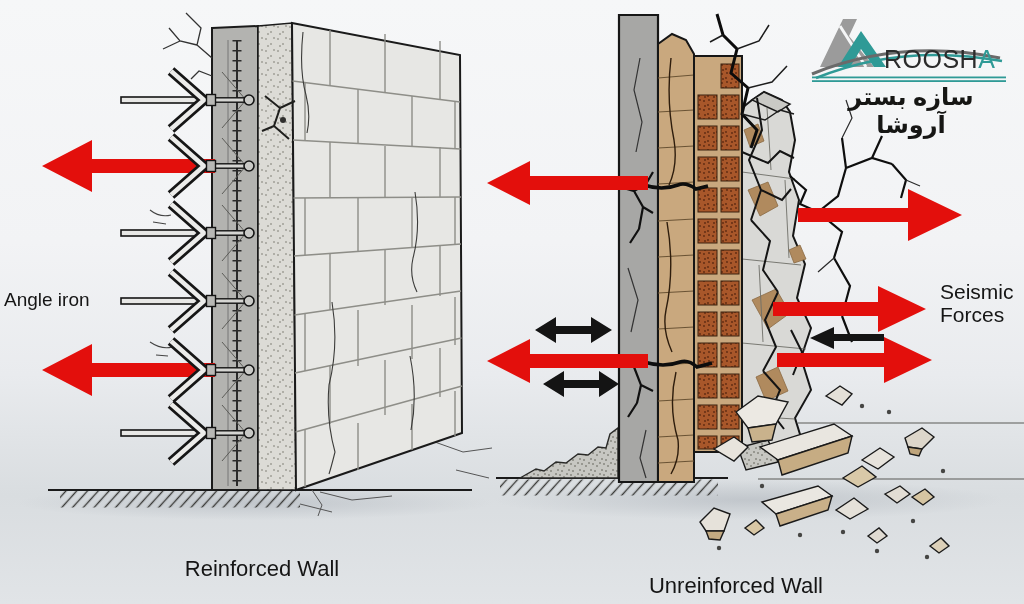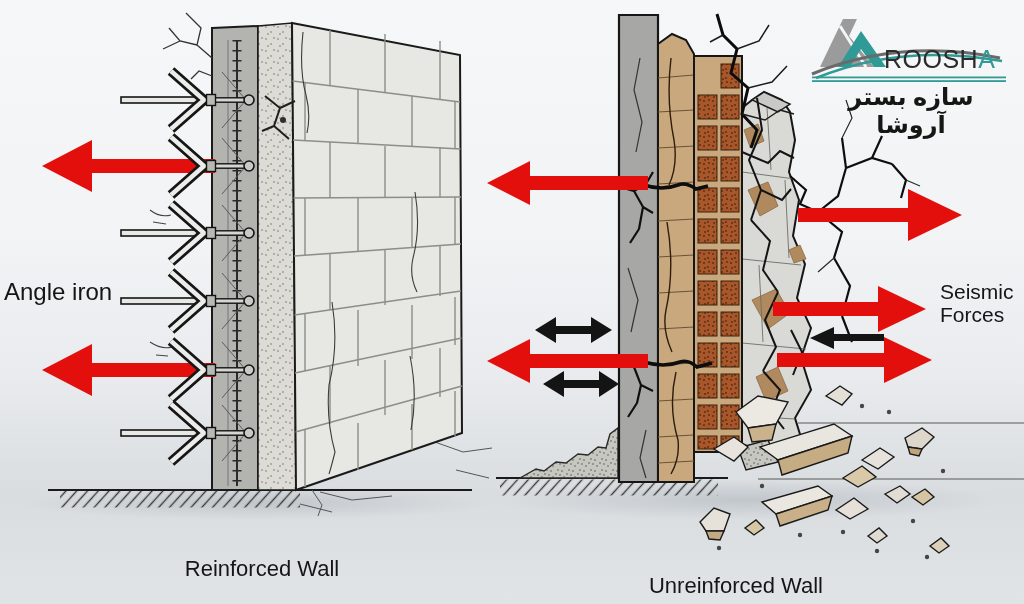--- a/index.html
+++ b/index.html
@@ -4,21 +4,21 @@
 <style>
   html,body{margin:0;padding:0;}
   body{
     width:1024px;height:604px;overflow:hidden;
     font-family:"Liberation Sans","DejaVu Sans",sans-serif;
     background:linear-gradient(180deg,#f6f7f8 0%,#f2f3f5 40%,#e9ebee 62%,#d9dde0 82%,#e1e4e7 100%);
   }
   .stage{position:relative;width:1024px;height:604px;}
   svg.canvas{position:absolute;left:0;top:0;}
   .lbl{position:absolute;color:#151515;}
-  .lbl-angle-iron{left:4px;top:278px;font-size:24px;}
+  .lbl-angle-iron{left:4px;top:289px;font-size:19px;}
   .lbl-reinforced{left:137px;top:556px;width:250px;text-align:center;font-size:22px;}
   .lbl-unreinforced{left:611px;top:573px;width:250px;text-align:center;font-size:22px;}
   .lbl-seismic{left:940px;top:280px;width:92px;font-size:21px;line-height:23px;}
   .brand{position:absolute;left:884px;top:45px;font-size:25px;font-weight:normal;
          color:#2b2b2b;letter-spacing:.5px;}
   .brand .teal{color:#2f9a96;}
   .brand-sub{position:absolute;left:811px;top:83px;width:200px;text-align:center;
          direction:rtl;font-size:24px;font-weight:bold;color:#161614;}
 </style>
 </head>

